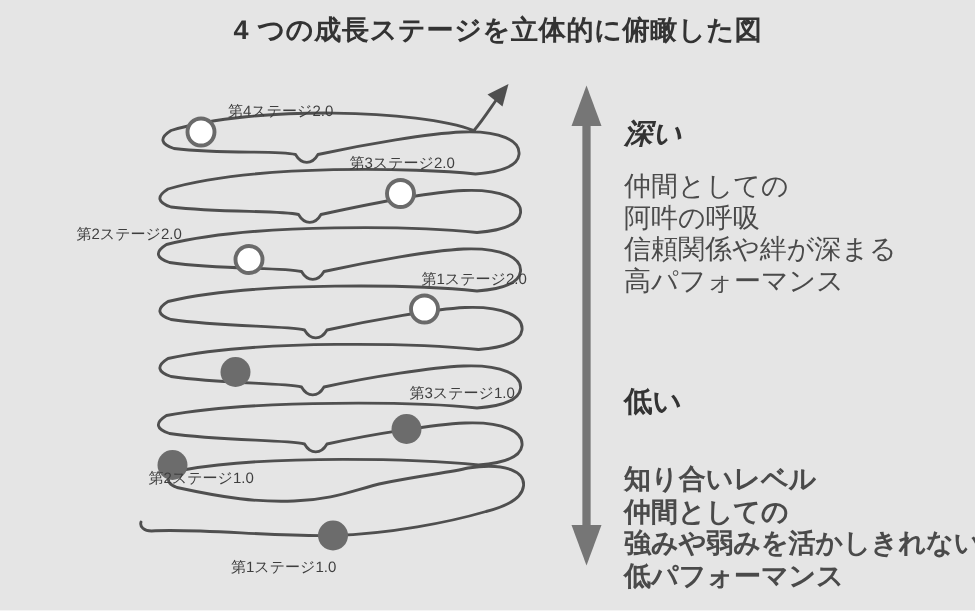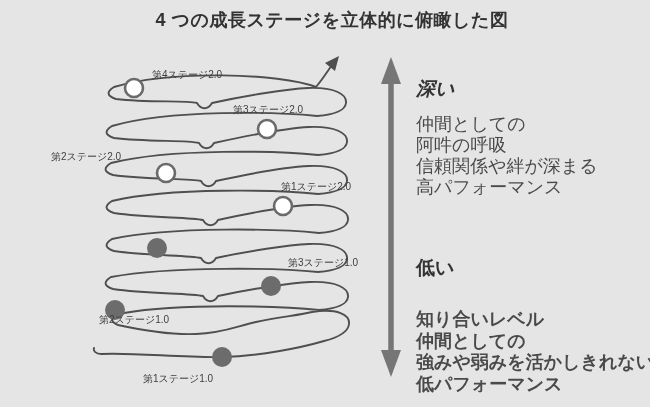--- a/index.html
+++ b/index.html
@@ -112,23 +112,23 @@
       <line class="axis-shaft" x1="391" y1="80" x2="391" y2="354"></line>
       <polygon class="axis-head" points="391,57 381,84 401,84"></polygon>
       <polygon class="axis-head" points="391,377 381,350 401,350"></polygon>
     </g>
   </svg>
 
   <div class="stage-label" style="left:152px;top:67px">第4ステージ2.0</div>
   <div class="stage-label" style="left:233px;top:102px">第3ステージ2.0</div>
   <div class="stage-label" style="left:51px;top:149px">第2ステージ2.0</div>
   <div class="stage-label" style="left:281px;top:179px">第1ステージ2.0</div>
-  <div class="stage-label" style="left:288px;top:255px">第3ステージ1.0</div>
+  <div class="stage-label" style="left:273px;top:255px">第3ステージ1.0</div>
   <div class="stage-label" style="left:99px;top:312px">第2ステージ1.0</div>
-  <div class="stage-label" style="left:143px;top:371px">第1ステージ1.0</div>
+  <div class="stage-label" style="left:154px;top:371px">第1ステージ1.0</div>
 
   <div class="panel panel-deep">
     <div class="heading">深い</div>
     <div class="line">仲間としての</div>
     <div class="line">阿吽の呼吸</div>
     <div class="line">信頼関係や絆が深まる</div>
     <div class="line">高パフォーマンス</div>
   </div>
 
   <div class="panel panel-shallow">

